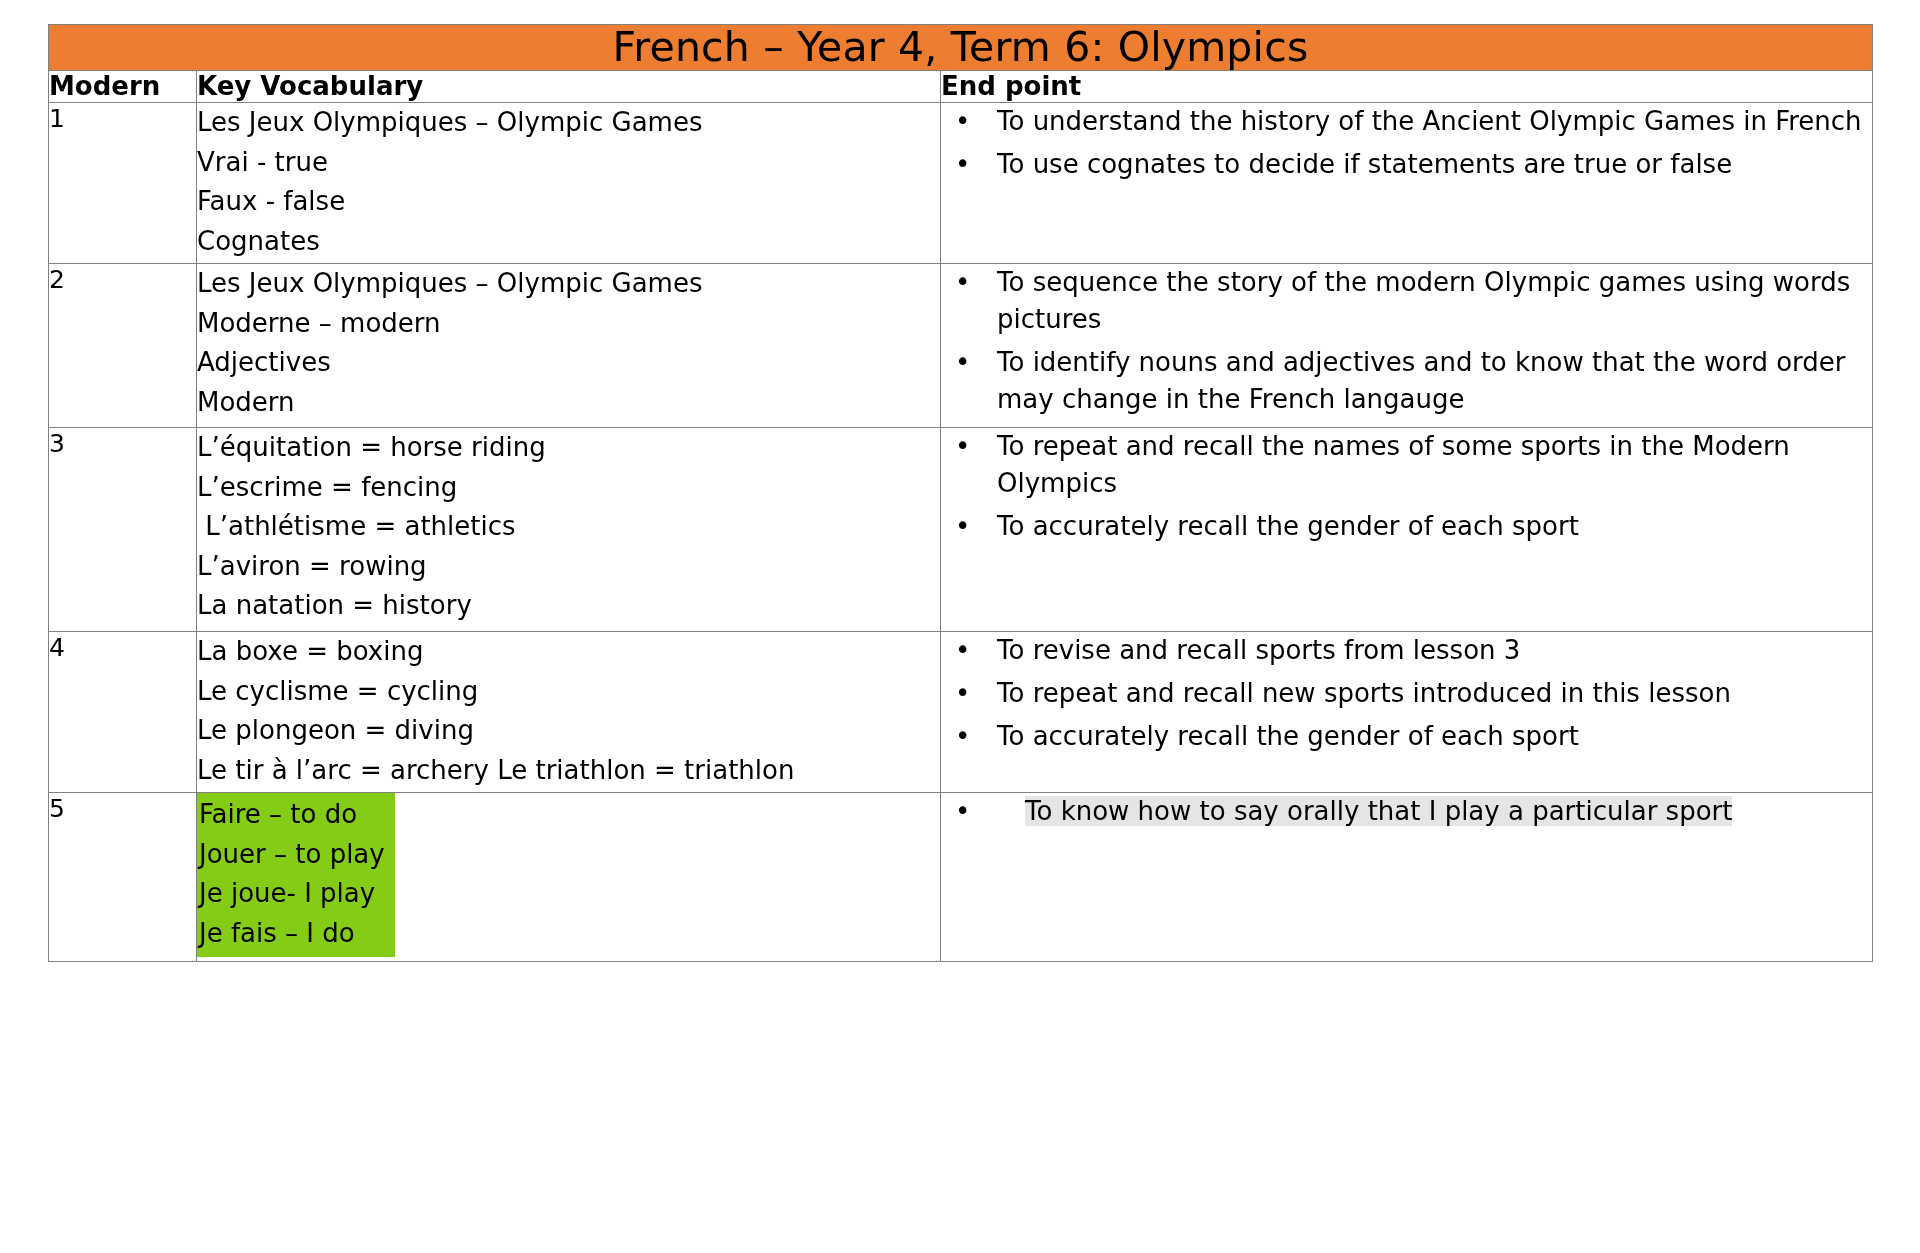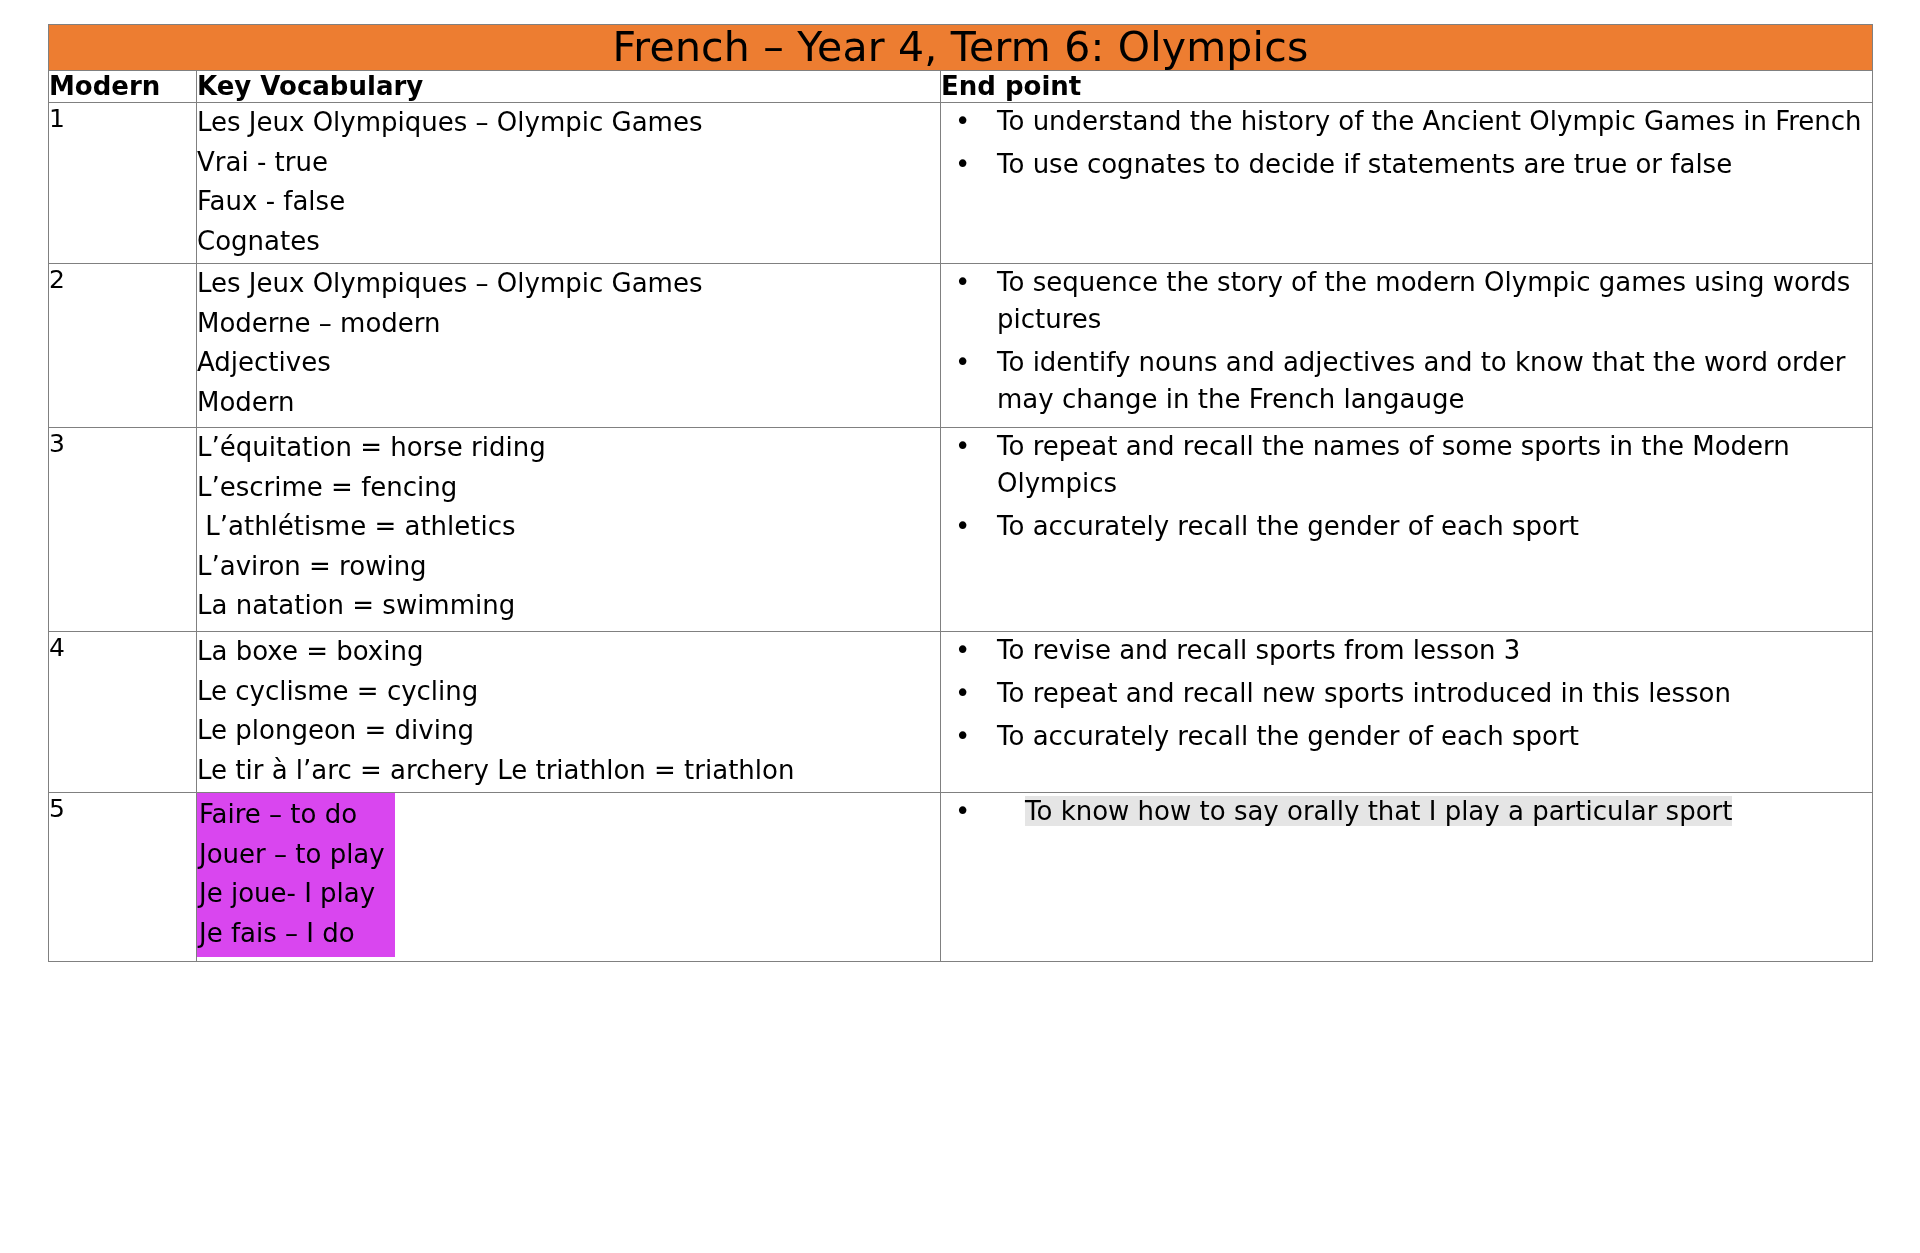--- a/index.html
+++ b/index.html
@@ -102,21 +102,21 @@
   ul.endpoints li .bullet {
     position: absolute;
     left: 14px;
     top: 0;
     font-size: 26px;
     line-height: 1.42;
   }
 
   
   .hl-vocab .vocab-inner {
-    background: #d946ef;
+    background: #84cc16;
     display: inline-block;
     padding: 2px 10px 4px 2px;
   }
   .hl-end .hl-span {
     background: #e5e5e5;
     margin-left: 28px;
   }
 
   .row-tall-1 td { height: 160px; }
   .row-tall-2 td { height: 163px; }
@@ -182,21 +182,21 @@
           </td>
         </tr>
         <tr class="row-tall-3">
           <td class="lesson-cell">3</td>
           <td class="vocab-cell">
             <div class="">
               <div class="vocab-line">L’équitation = horse riding</div>
               <div class="vocab-line">L’escrime = fencing</div>
               <div class="vocab-line"> L’athlétisme = athletics</div>
               <div class="vocab-line">L’aviron = rowing</div>
-              <div class="vocab-line">La natation = swimming</div>
+              <div class="vocab-line">La natation = history</div>
             </div>
           </td>
           <td class="end-cell">
             <ul class="endpoints">
               <li><span class="bullet">•</span><span>To repeat and recall the names of some sports in the Modern Olympics</span></li>
               <li><span class="bullet">•</span><span>To accurately recall the gender of each sport</span></li>
             </ul>
           </td>
         </tr>
         <tr class="row-tall-4">

